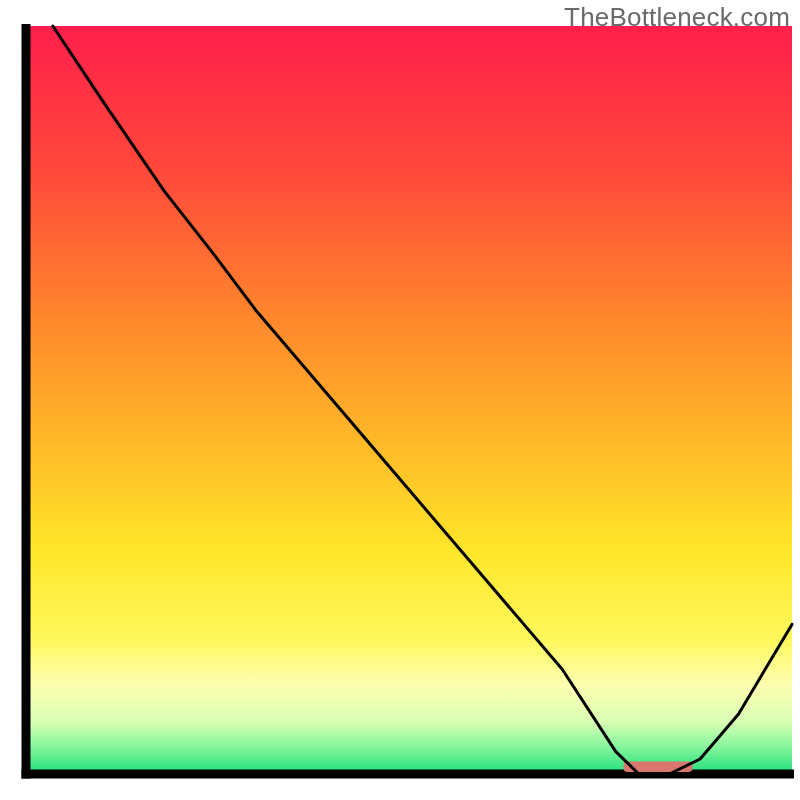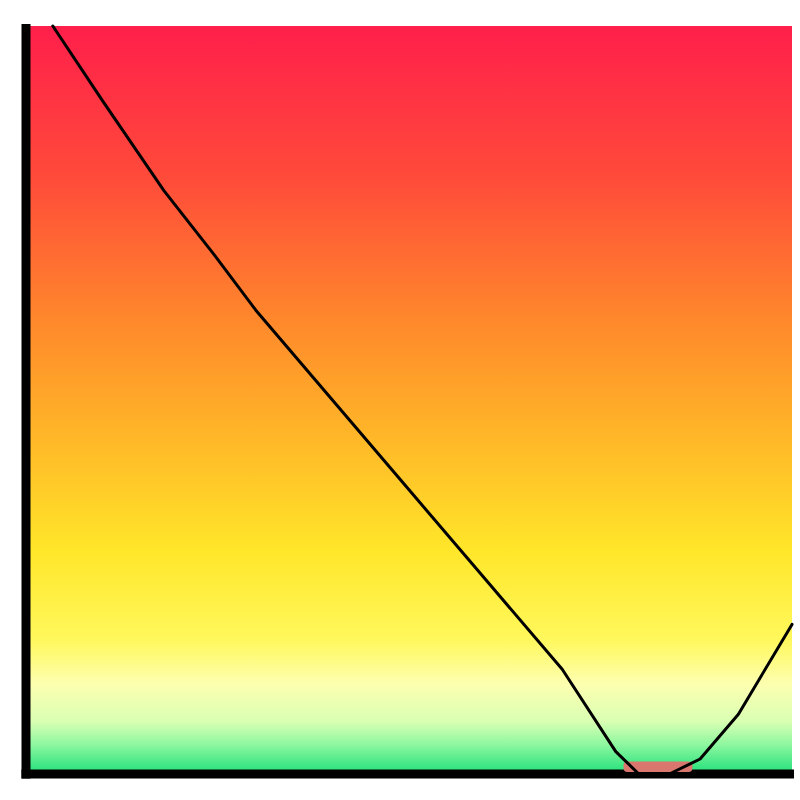--- a/index.html
+++ b/index.html
@@ -27,20 +27,21 @@
     z-index: 10;
   }
   svg {
     display: block;
   }
 </style>
 </head>
 <body>
 
 <div class="chart-container">
+  <div class="watermark">TheBottleneck.com</div>
   <svg id="chart-svg" width="800" height="800" viewBox="0 0 800 800">
     <defs>
       <linearGradient id="bg-grad" x1="0" y1="0" x2="0" y2="1">
           <stop offset="0.00%" stop-color="#ff1f4b"></stop>
           <stop offset="20.00%" stop-color="#ff4a3a"></stop>
           <stop offset="40.00%" stop-color="#ff8a2b"></stop>
           <stop offset="55.00%" stop-color="#ffb728"></stop>
           <stop offset="70.00%" stop-color="#ffe629"></stop>
           <stop offset="82.00%" stop-color="#fff85c"></stop>
           <stop offset="88.00%" stop-color="#fdffb0"></stop>

